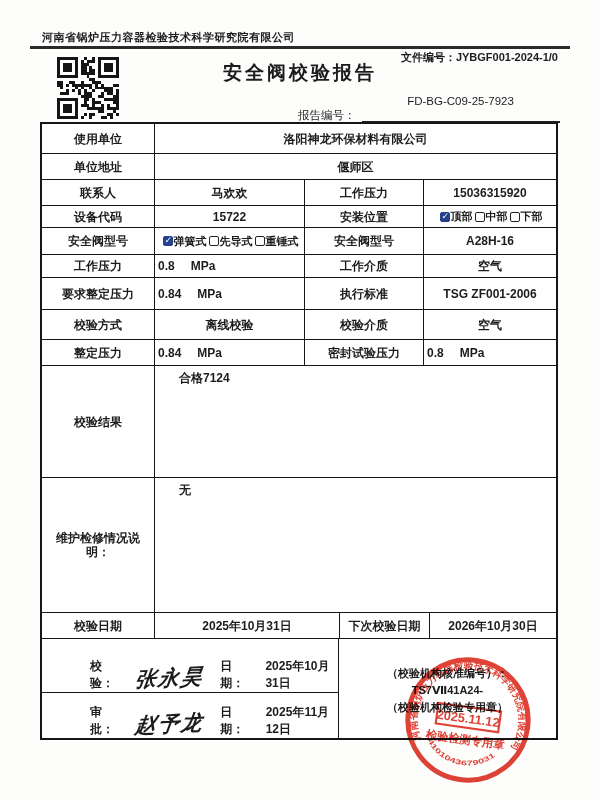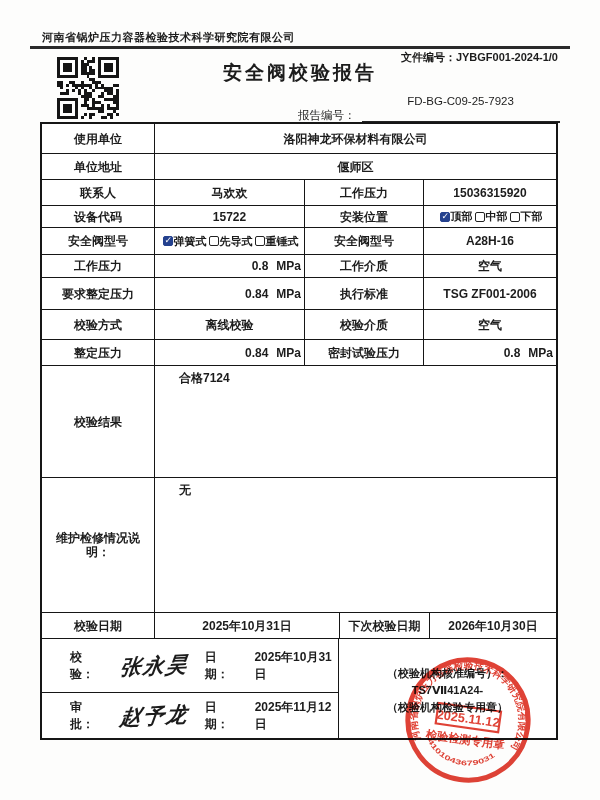--- a/index.html
+++ b/index.html
@@ -24,30 +24,30 @@
   .td { border-left:1.5px solid #161616; display:flex; align-items:center; justify-content:center;
         text-align:center; font-size:12px; font-weight:bold; line-height:14px; padding:1px 3px; }
   .td:first-child { border-left:none; }
   .w1 { width:112px; flex:none; }
   .w2 { width:150px; flex:none; }
   .w3 { width:119px; flex:none; }
   .wd2 { width:185px; flex:none; }
   .wd3 { width:90px; flex:none; }
   .span { flex:1; }
   .topleft { align-items:flex-start; justify-content:flex-start; text-align:left; padding:5px 24px; }
-  .unitcell { justify-content:flex-end; gap:8px; }
+  .unitcell { justify-content:flex-start; gap:16px; }
   .cbcell { font-size:11px; flex-wrap:wrap; line-height:13px; padding:1px 2px; }
   .cb { display:inline-block; width:10px; height:10px; border:1.5px solid #222; border-radius:2px;
         vertical-align:-1.5px; margin:0 1px 0 2px; position:relative; background:#fff; flex:none; }
   .cb.on { background:#24418e; border-color:#24418e; }
   .cb.on::after { content:"\2713"; position:absolute; left:1px; top:-3px; color:#fff; font-size:9px; font-weight:bold; }
 
   .bigrow { display:flex; height:100px; border-top:1.5px solid #161616; }
   .sigcol { width:296px; flex:none; display:flex; flex-direction:column; }
-  .sigrow { display:flex; align-items:center; padding-left:28px; gap:16px; font-size:12px; font-weight:bold; }
+  .sigrow { display:flex; align-items:flex-end; padding-left:48px; gap:16px; font-size:12px; font-weight:bold; }
   .sigrow.r1 { height:54px; }
   .sigrow.r2 { height:46px; border-top:1.5px solid #161616; }
   .sig { font-family:"DejaVu Serif","Liberation Serif",serif; font-style:italic; font-weight:bold;
          font-size:21px; letter-spacing:2px; transform:rotate(-3deg) skewX(-10deg); white-space:nowrap; }
   .agency { flex:1; border-left:1.5px solid #161616; text-align:center; padding-top:26px;
             font-size:11px; font-weight:bold; line-height:17px; }
 
   .stamp { position:absolute; left:399px; top:651px; width:138px; height:138px;
            transform:rotate(8deg); opacity:.92; mix-blend-mode:multiply; }
 </style>

